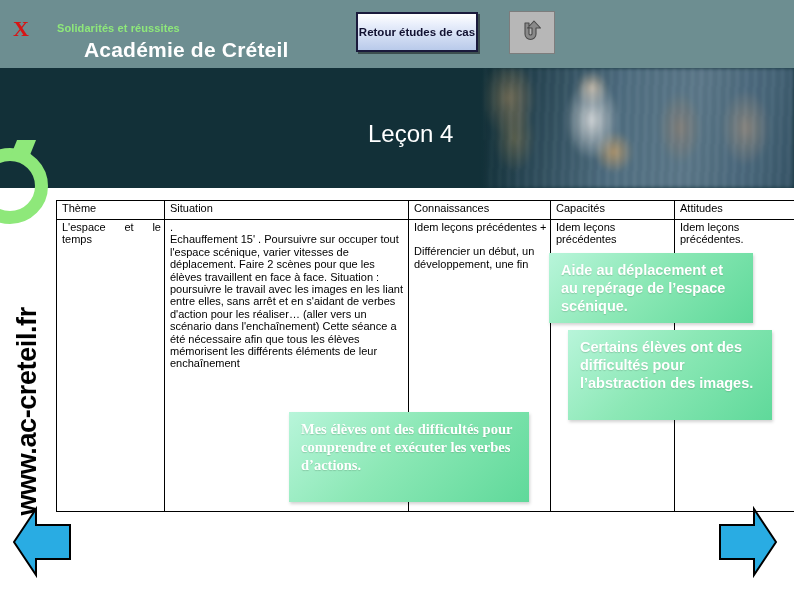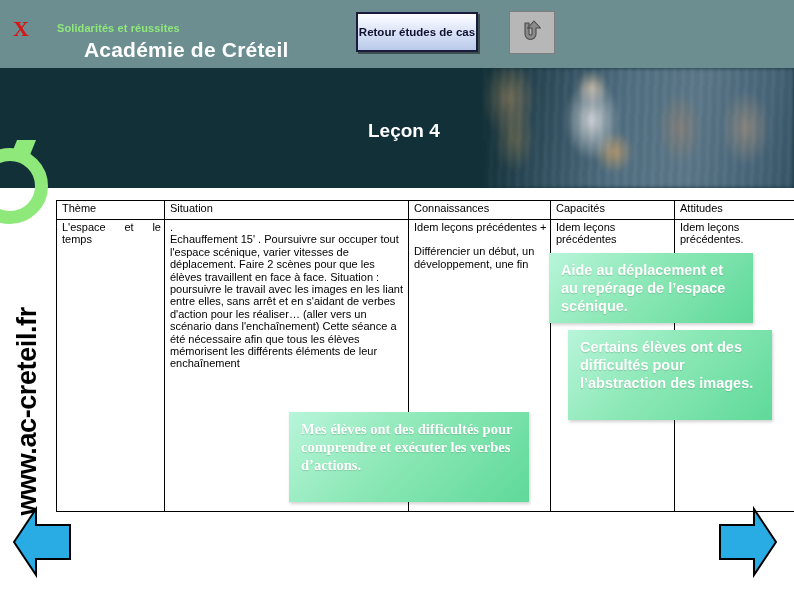--- a/index.html
+++ b/index.html
@@ -134,22 +134,22 @@
   }
   #banner-fade-left {
     position: absolute;
     left: 430px; top: 0;
     width: 90px; height: 120px;
     background: linear-gradient(to right, #123038 0%, rgba(18,48,56,0) 100%);
   }
   #lesson-title {
     position: absolute;
     left: 368px; top: 120px;
-    font-size: 19px;
-    font-weight: bold;
+    font-size: 24px;
+    font-weight: normal;
     color: #ffffff;
   }
 
   
   #sidebar {
     position: absolute;
     left: 0; top: 68px;
     width: 56px; height: 527px;
     background: #ffffff;
     overflow: hidden;

